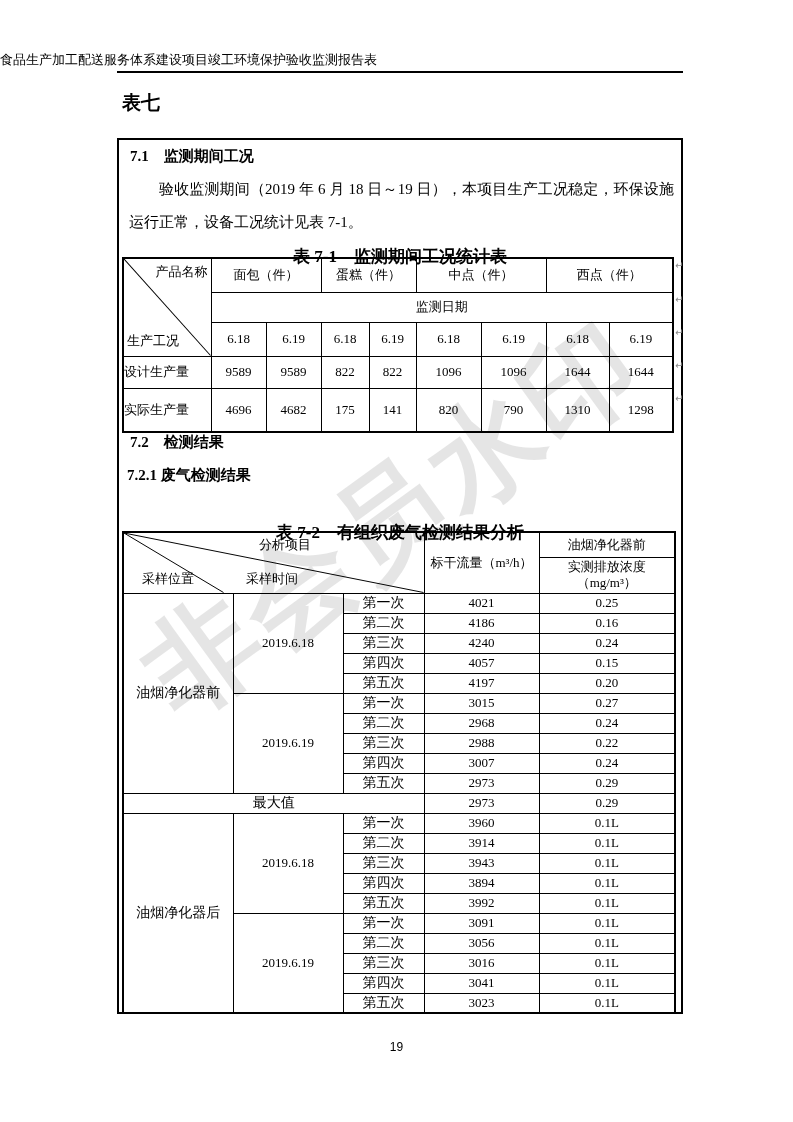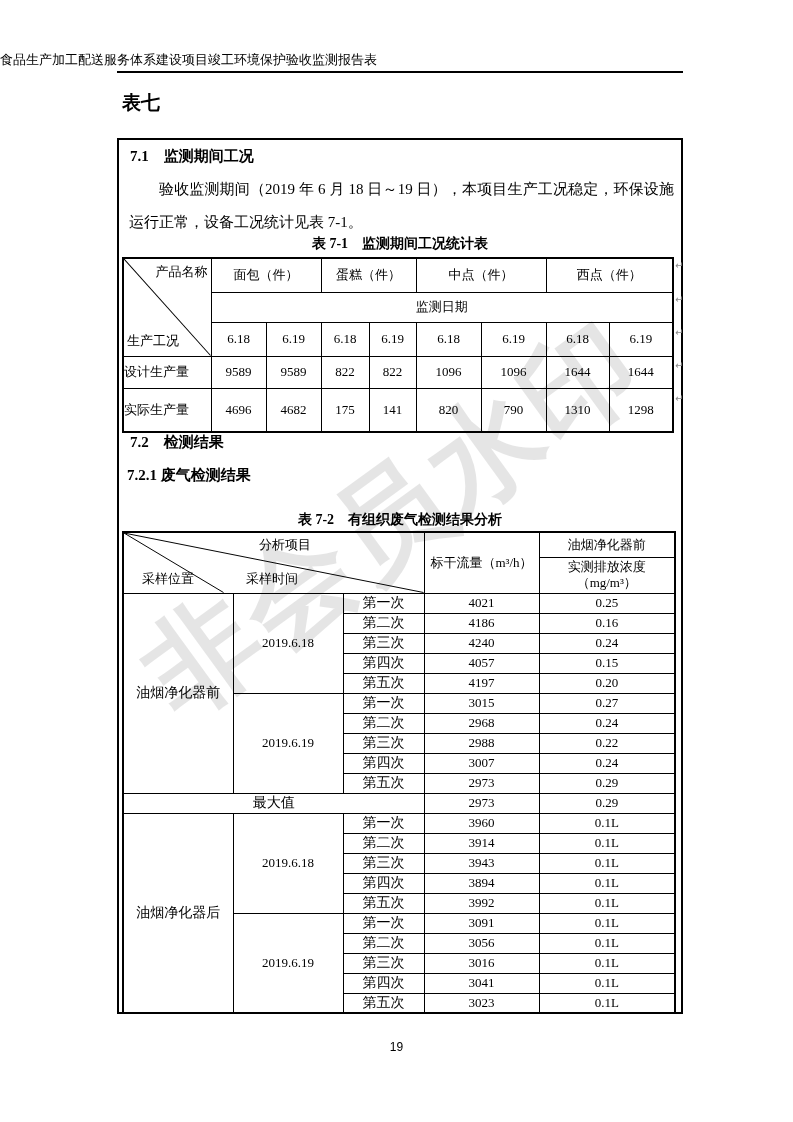--- a/index.html
+++ b/index.html
@@ -21,21 +21,21 @@
     position:absolute;left:117px;top:138px;width:566px;height:876px;
     border:2px solid #000000;box-sizing:border-box;z-index:1;
   }
   .h-sec{position:absolute;font-size:15px;font-weight:bold;white-space:nowrap;}
   .h71{left:11px;top:7px;}
   .h72{left:11px;top:293px;}
   .h721{left:8px;top:326px;}
   .para{position:absolute;font-size:15px;line-height:33px;text-indent:2em;text-align:justify;}
   .para1{left:10px;top:33px;width:545px;}
   .para2{left:10px;top:352px;width:545px;}
-  .tbl-title{position:absolute;left:0;width:100%;text-align:center;font-weight:bold;font-size:14px;}
+  .tbl-title{position:absolute;left:0;width:100%;text-align:center;font-weight:bold;font-size:17px;margin-top:10px;}
   .t1title{top:95px;}
   .t2title{top:371px;}
   table{border-collapse:collapse;table-layout:fixed;position:absolute;background:transparent;}
   table,td{border:1px solid #000;}
   table{border-width:2px;}
   td{padding:0;text-align:center;vertical-align:middle;font-size:13px;overflow:hidden;}
   .t1{left:3px;top:117px;width:550px;}
   .t1 .r1{height:34px;}.t1 .r2{height:30px;}.t1 .r3{height:34px;}.t1 .r4{height:32px;}.t1 .r5{height:44px;}
   .t1 td.rowlabel{text-align:left;}
   .diag{position:relative;text-align:right;}

